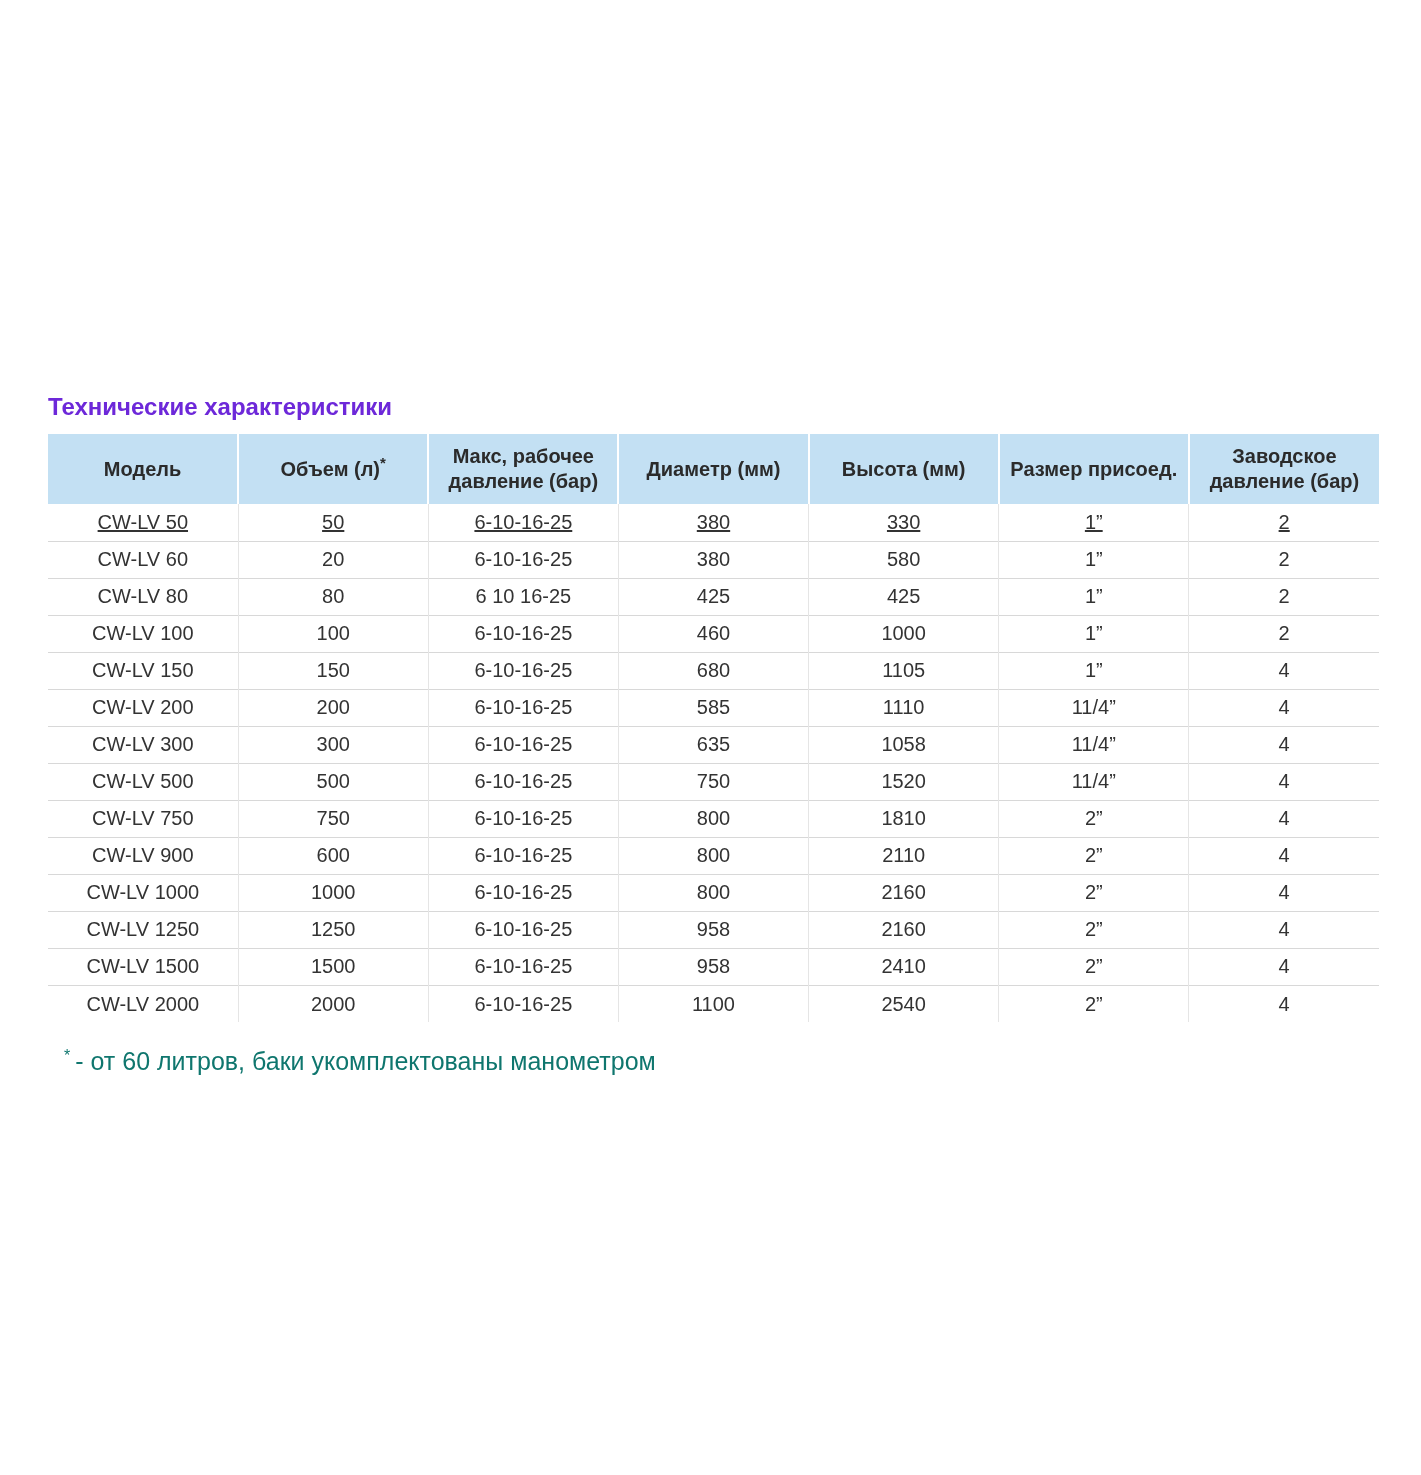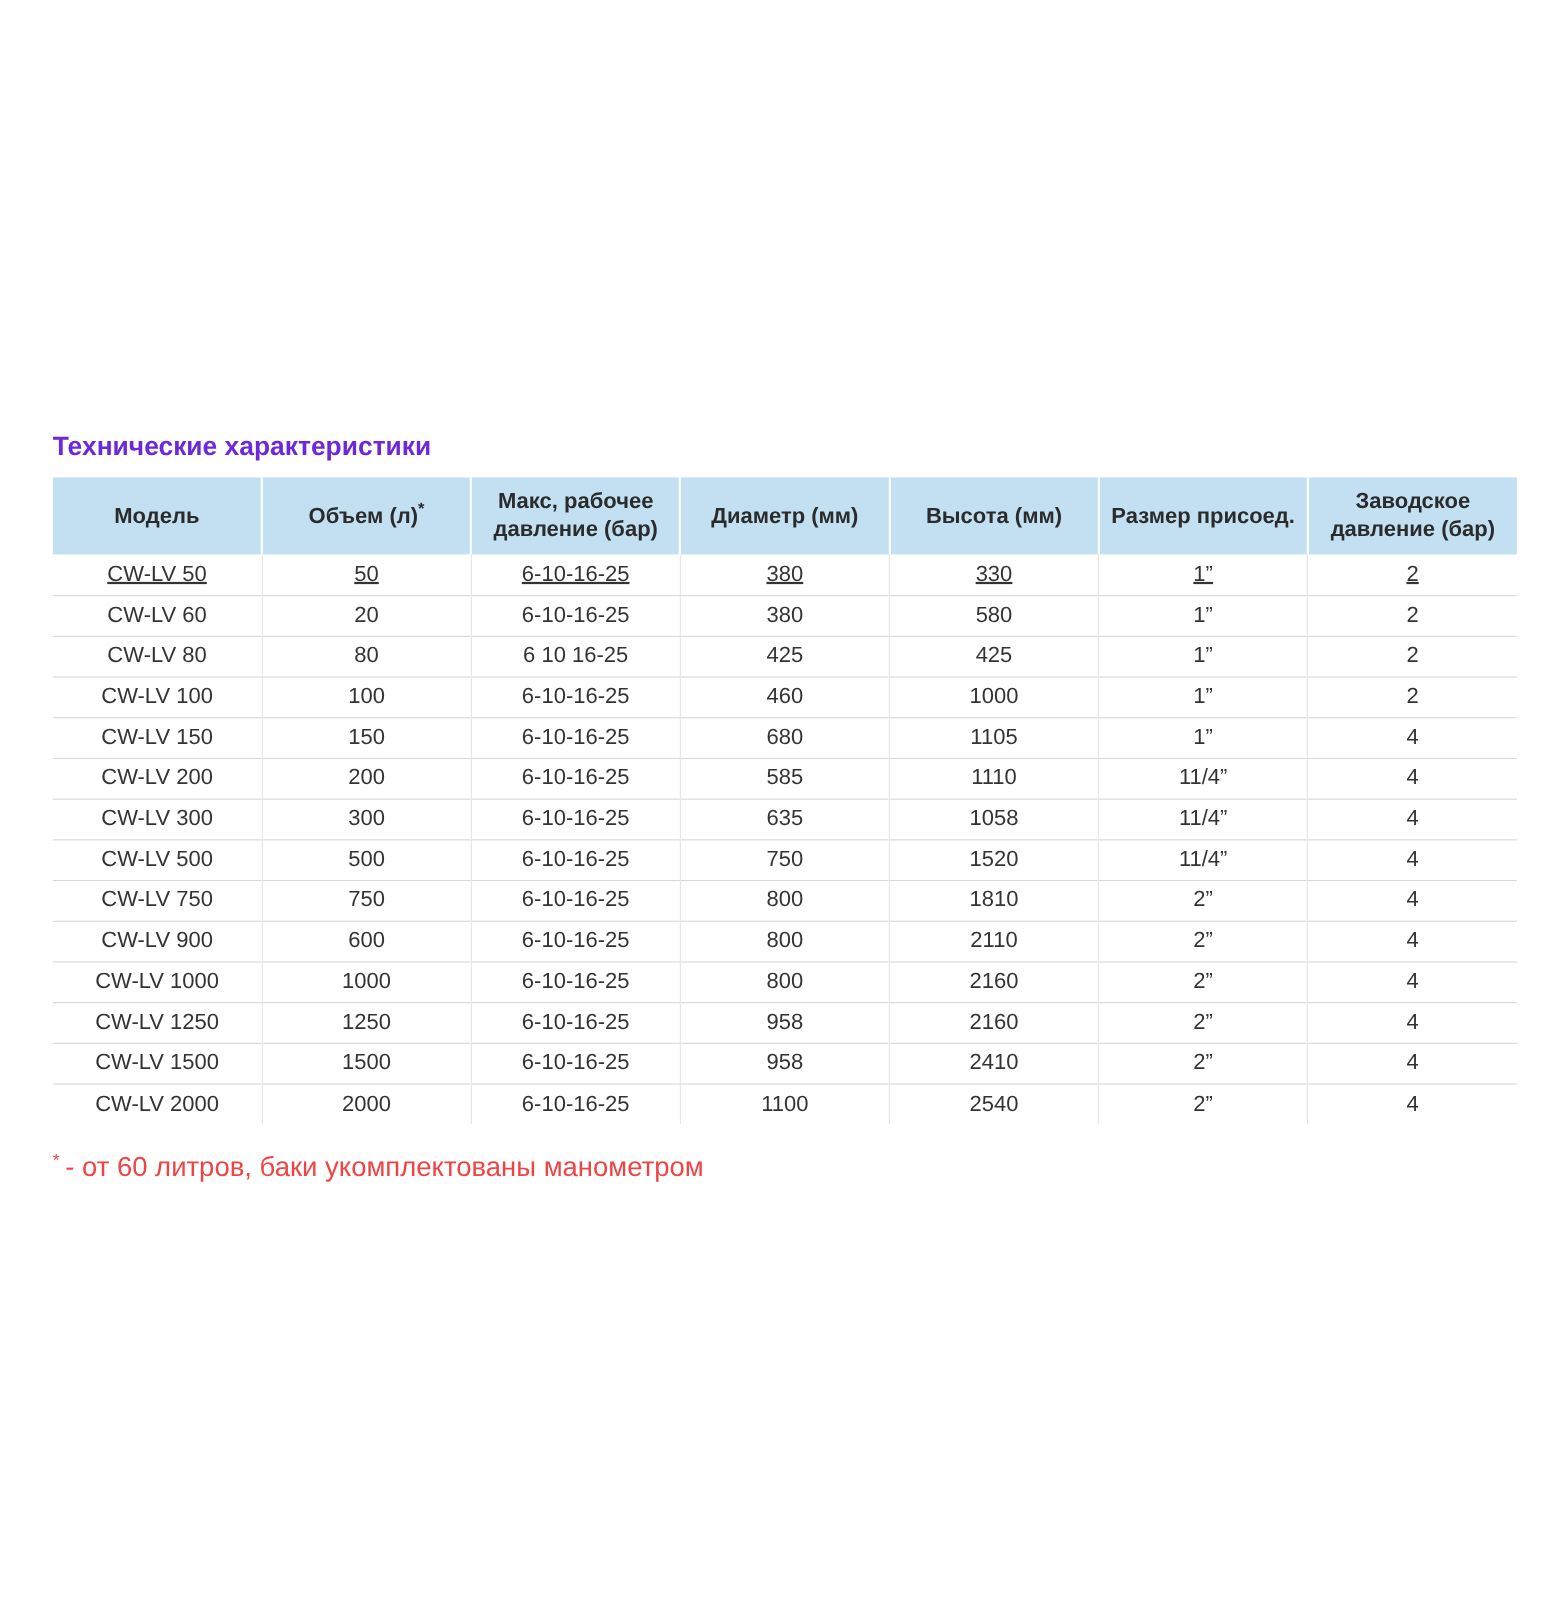--- a/index.html
+++ b/index.html
@@ -64,23 +64,23 @@
     border-left: 1px solid #e5e5e5;
   }
   .spec-table tbody tr:first-child td {
     border-top: none;
     text-decoration: underline;
   }
   .spec-table tbody td:first-child {
     border-left: none;
   }
   .footnote {
-    margin: 24px 0 0 0;
+    margin: 24px 0 0 16px;
     font-size: 25px;
-    color: #ef4444;
+    color: #0f766e;
     line-height: 1.2;
   }
   .footnote sup {
     font-size: 16px;
     line-height: 0;
   }
   .footnote .footnote-text {
     margin-left: 5px;
   }
 </style>

